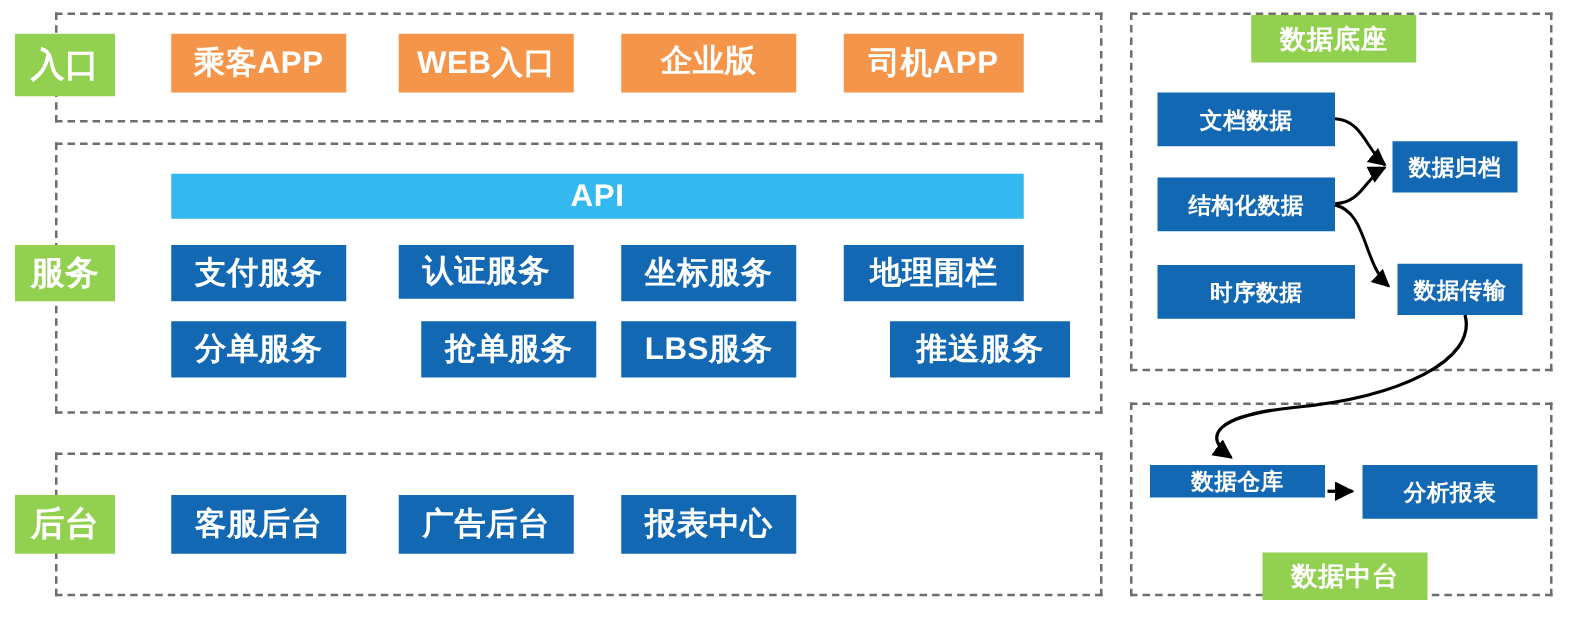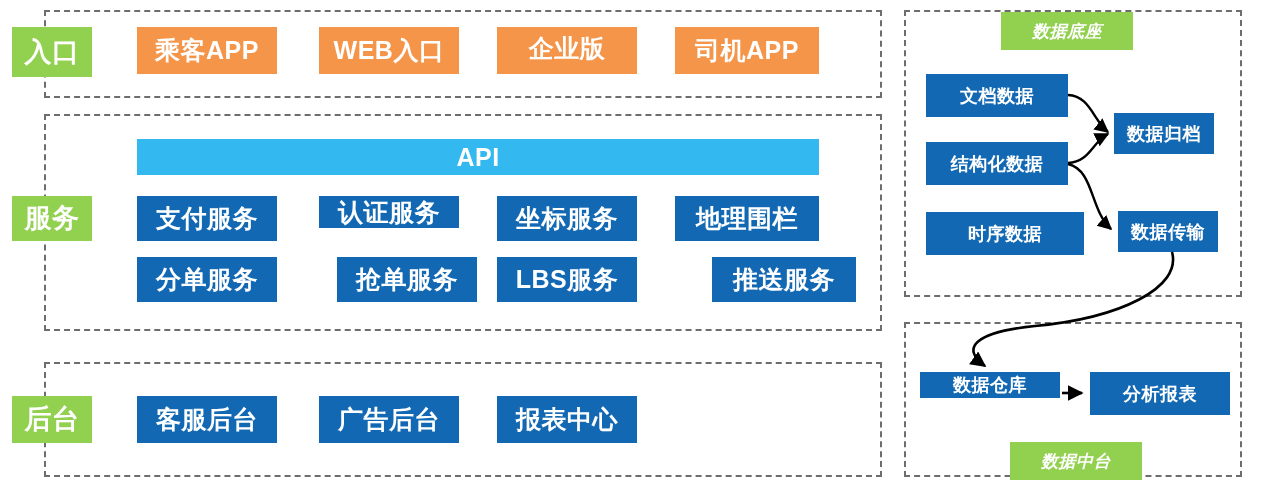--- a/index.html
+++ b/index.html
@@ -31,21 +31,21 @@
     line-height:1;
   }
   .green{background:#92d050;}
   .orange{background:#f4954a;}
   .blue{background:#1268b3;}
   .cyan{background:#33b8ef;}
 
   .lbl-layer{font-size:27px;}
   .tile{font-size:25px;}
   .api-bar{font-size:25px;}
-  .green-tag{font-size:17px;font-style:italic;}
+  .green-tag{font-size:21px;}
   .data-box{font-size:18px;}
 
   svg.arrows{
     position:absolute;left:0;top:0;
     width:1268px;height:497px;
     pointer-events:none;
   }
 </style>
 </head>
 <body>
@@ -61,21 +61,21 @@
   <div class="box orange tile" style="left:497px;top:27px;width:140px;height:47px;font-family:Liberation Mono, monospace;">企业版</div>
   <div class="box orange tile" style="left:675px;top:27px;width:144px;height:47px;">司机APP</div>
 
   <div class="panel" style="left:44px;top:114px;width:838px;height:217px;"></div>
 
   <div class="box green lbl-layer" style="left:12px;top:196px;width:80px;height:45px;">服务</div>
 
   <div class="box cyan api-bar" style="left:137px;top:139px;width:682px;height:36px;">API</div>
 
   <div class="box blue tile" style="left:137px;top:196px;width:140px;height:45px;text-align:center;">支付服务</div>
-  <div class="box blue tile" style="left:319px;top:196px;width:140px;height:32px;">认证服务</div>
+  <div class="box blue tile" style="left:319px;top:196px;width:140px;height:43px;">认证服务</div>
   <div class="box blue tile" style="left:497px;top:196px;width:140px;height:45px;">坐标服务</div>
   <div class="box blue tile" style="left:675px;top:196px;width:144px;height:45px;">地理围栏</div>
 
   <div class="box blue tile" style="left:137px;top:257px;width:140px;height:45px;">分单服务</div>
   <div class="box blue tile" style="left:337px;top:257px;width:140px;height:45px;">抢单服务</div>
   <div class="box blue tile" style="left:497px;top:257px;width:140px;height:45px;">LBS服务</div>
   <div class="box blue tile" style="left:675px;top:257px;width:144px;height:45px;margin-left:37px;">推送服务</div>
 
   <div class="panel" style="left:44px;top:362px;width:838px;height:115px;"></div>
 

